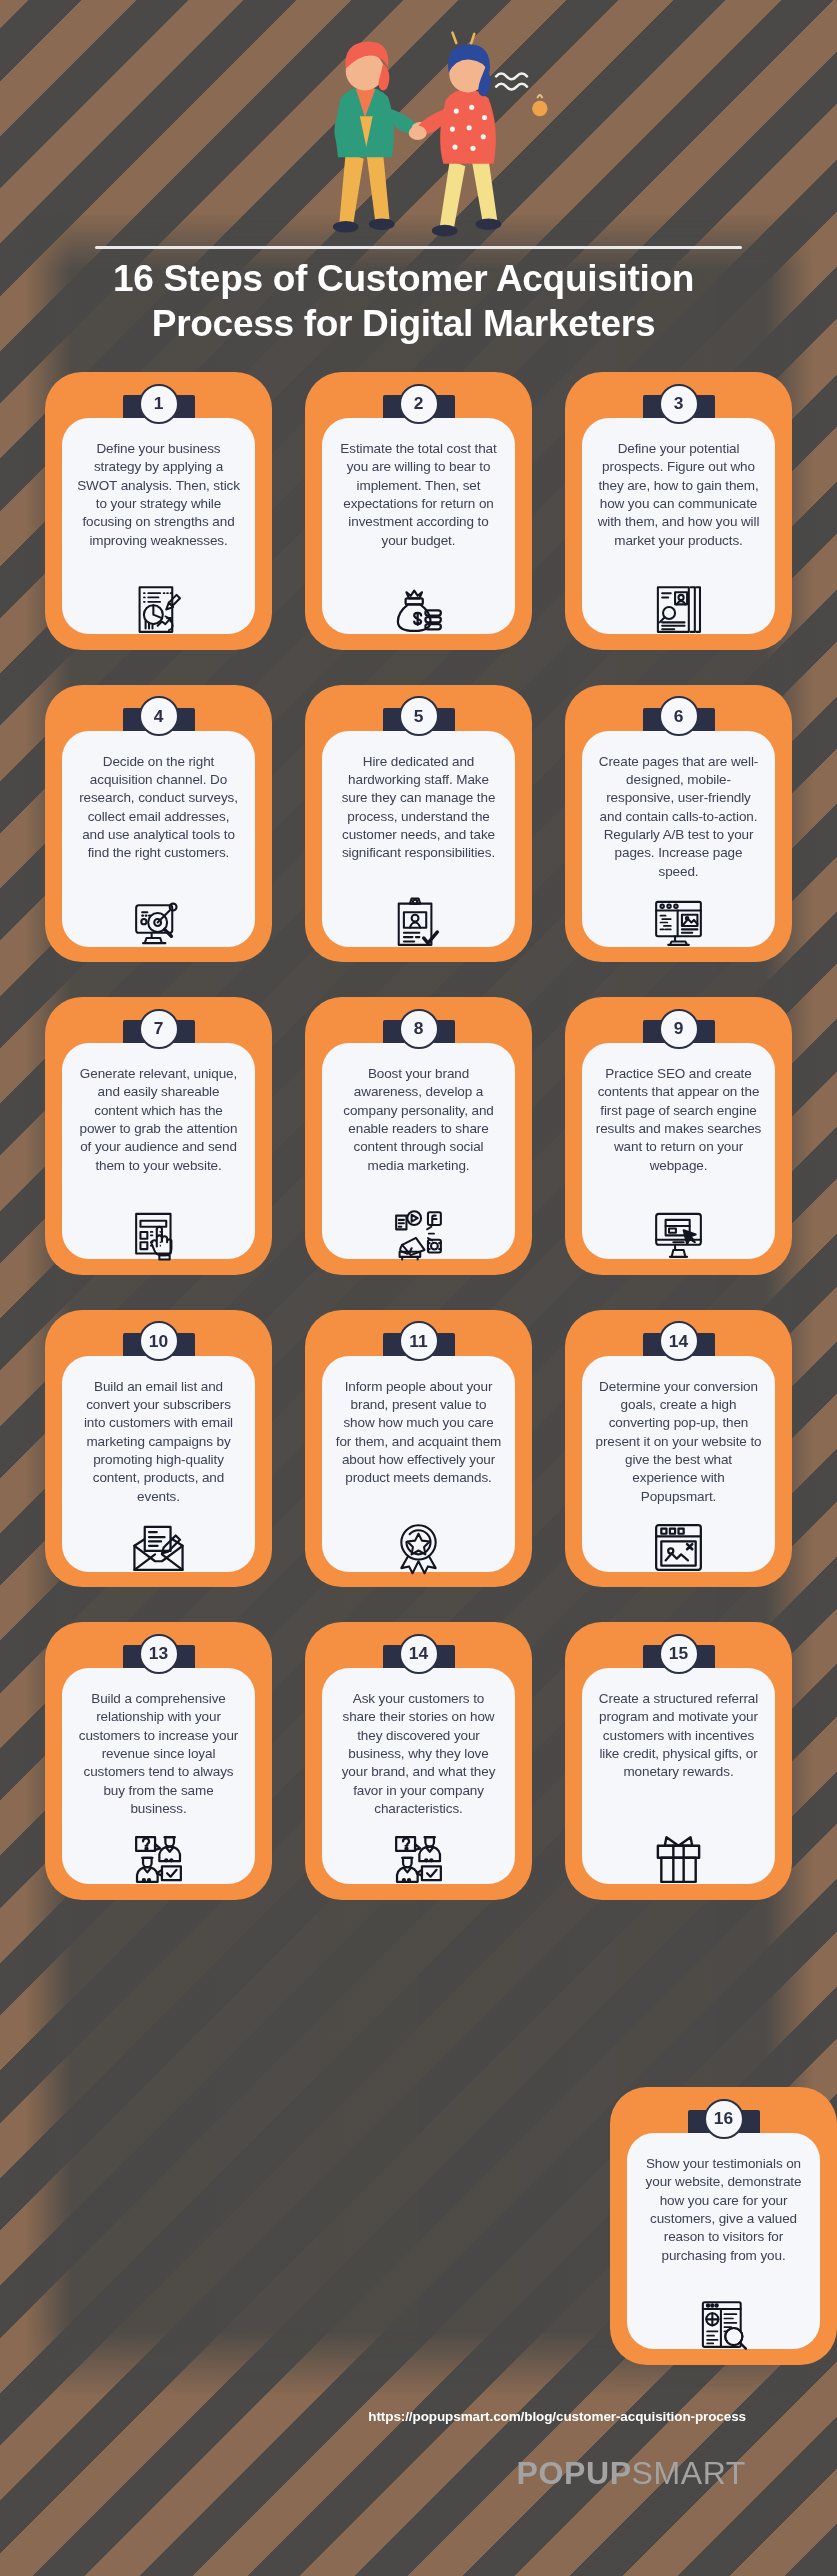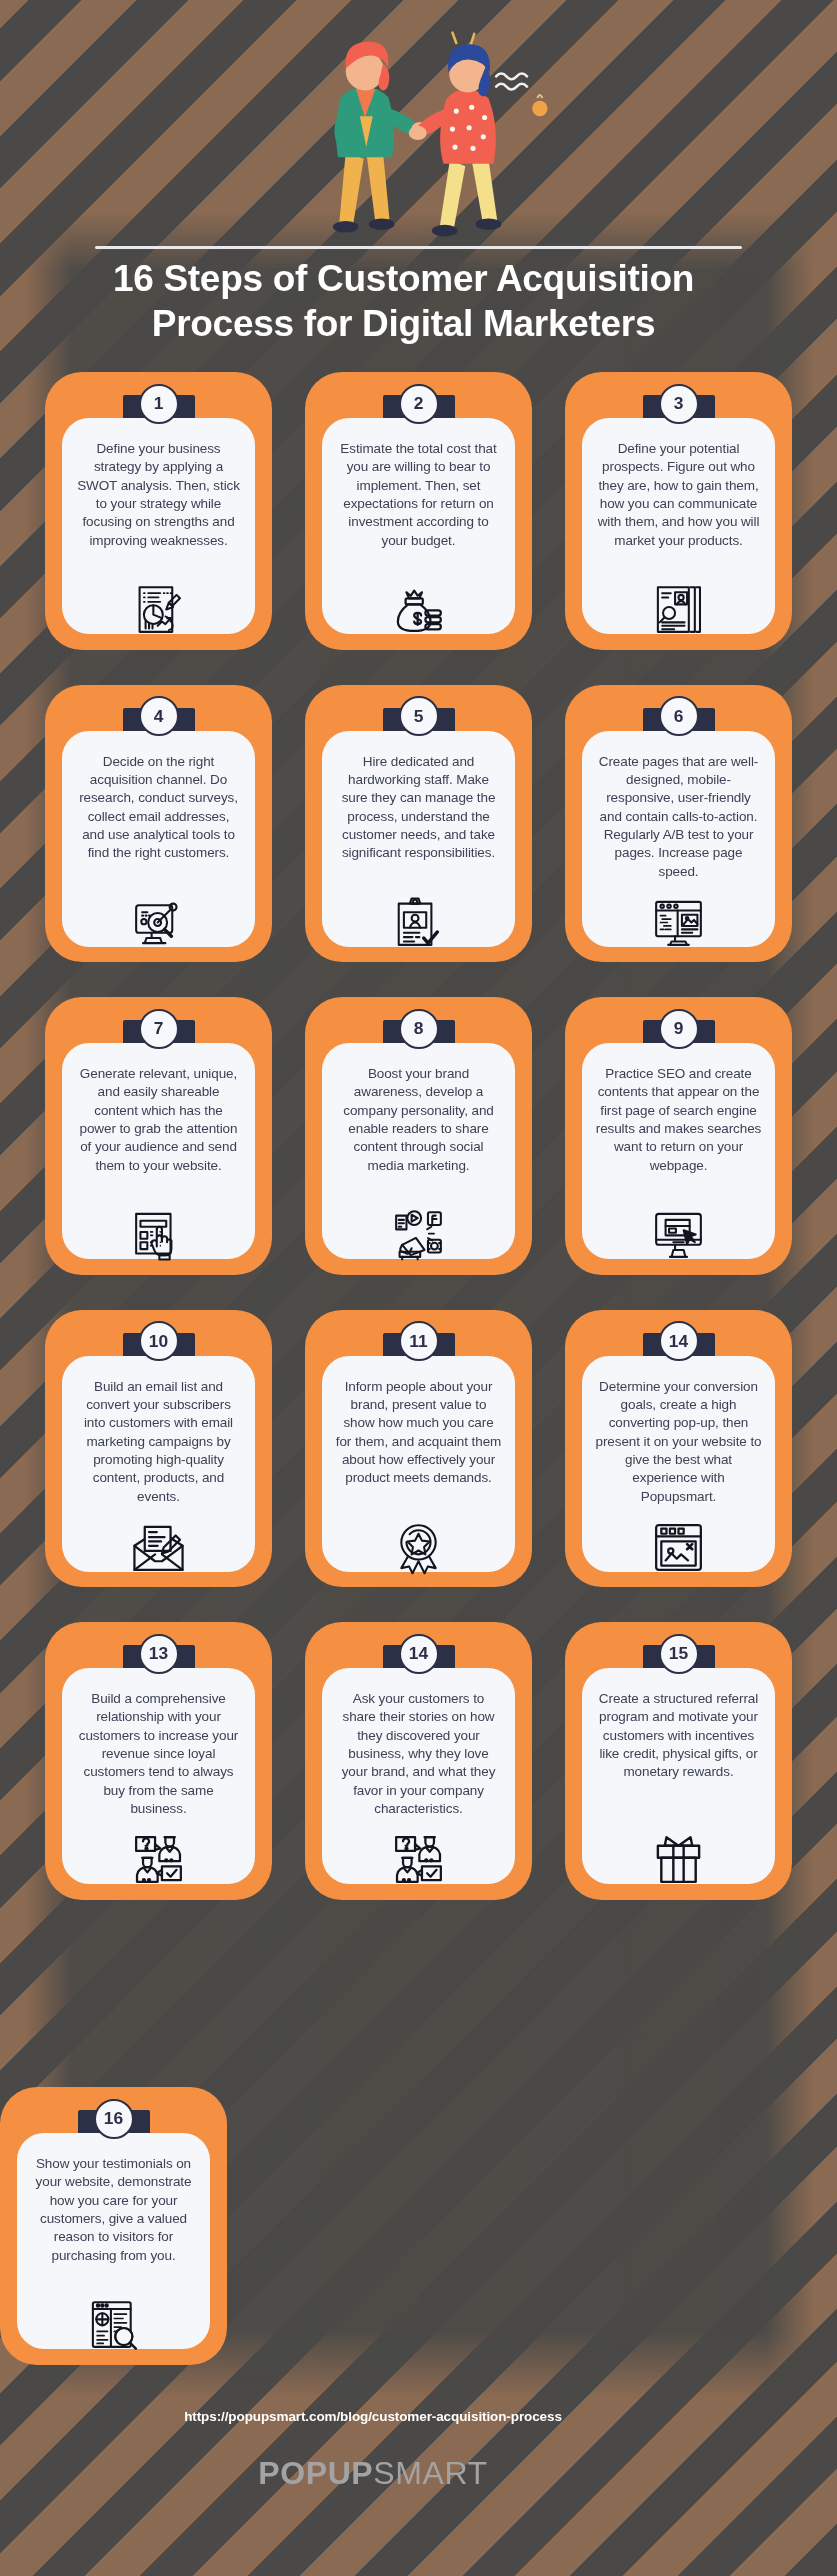--- a/index.html
+++ b/index.html
@@ -106,21 +106,21 @@
     flex-wrap: wrap;
     gap: 35px 33px;
     justify-content: flex-start;
   }
   .grid-last {
     position: absolute;
     top: 2087px;
     left: 0;
     width: 837px;
     display: flex;
-    justify-content: flex-start;
+    justify-content: flex-end;
   }
 
   .card {
     position: relative;
     width: 227px;
     min-height: 277px;
     background: #f59043;
     border-radius: 37px;
     padding-top: 46px;
     display: flex;
@@ -189,21 +189,21 @@
     justify-content: center;
   }
   .card-icon svg { width: 55px; height: 55px; display: block; }
 
   
   .footer {
     position: absolute;
     top: 2409px;
     left: 0;
     width: 746px;
-    text-align: center;
+    text-align: right;
   }
   .footer-url {
     color: #ffffff;
     font-size: 13.5px;
     font-weight: 700;
     letter-spacing: -0.1px;
   }
   .footer-logo {
     margin-top: 31px;
     color: #a3a3a3;

